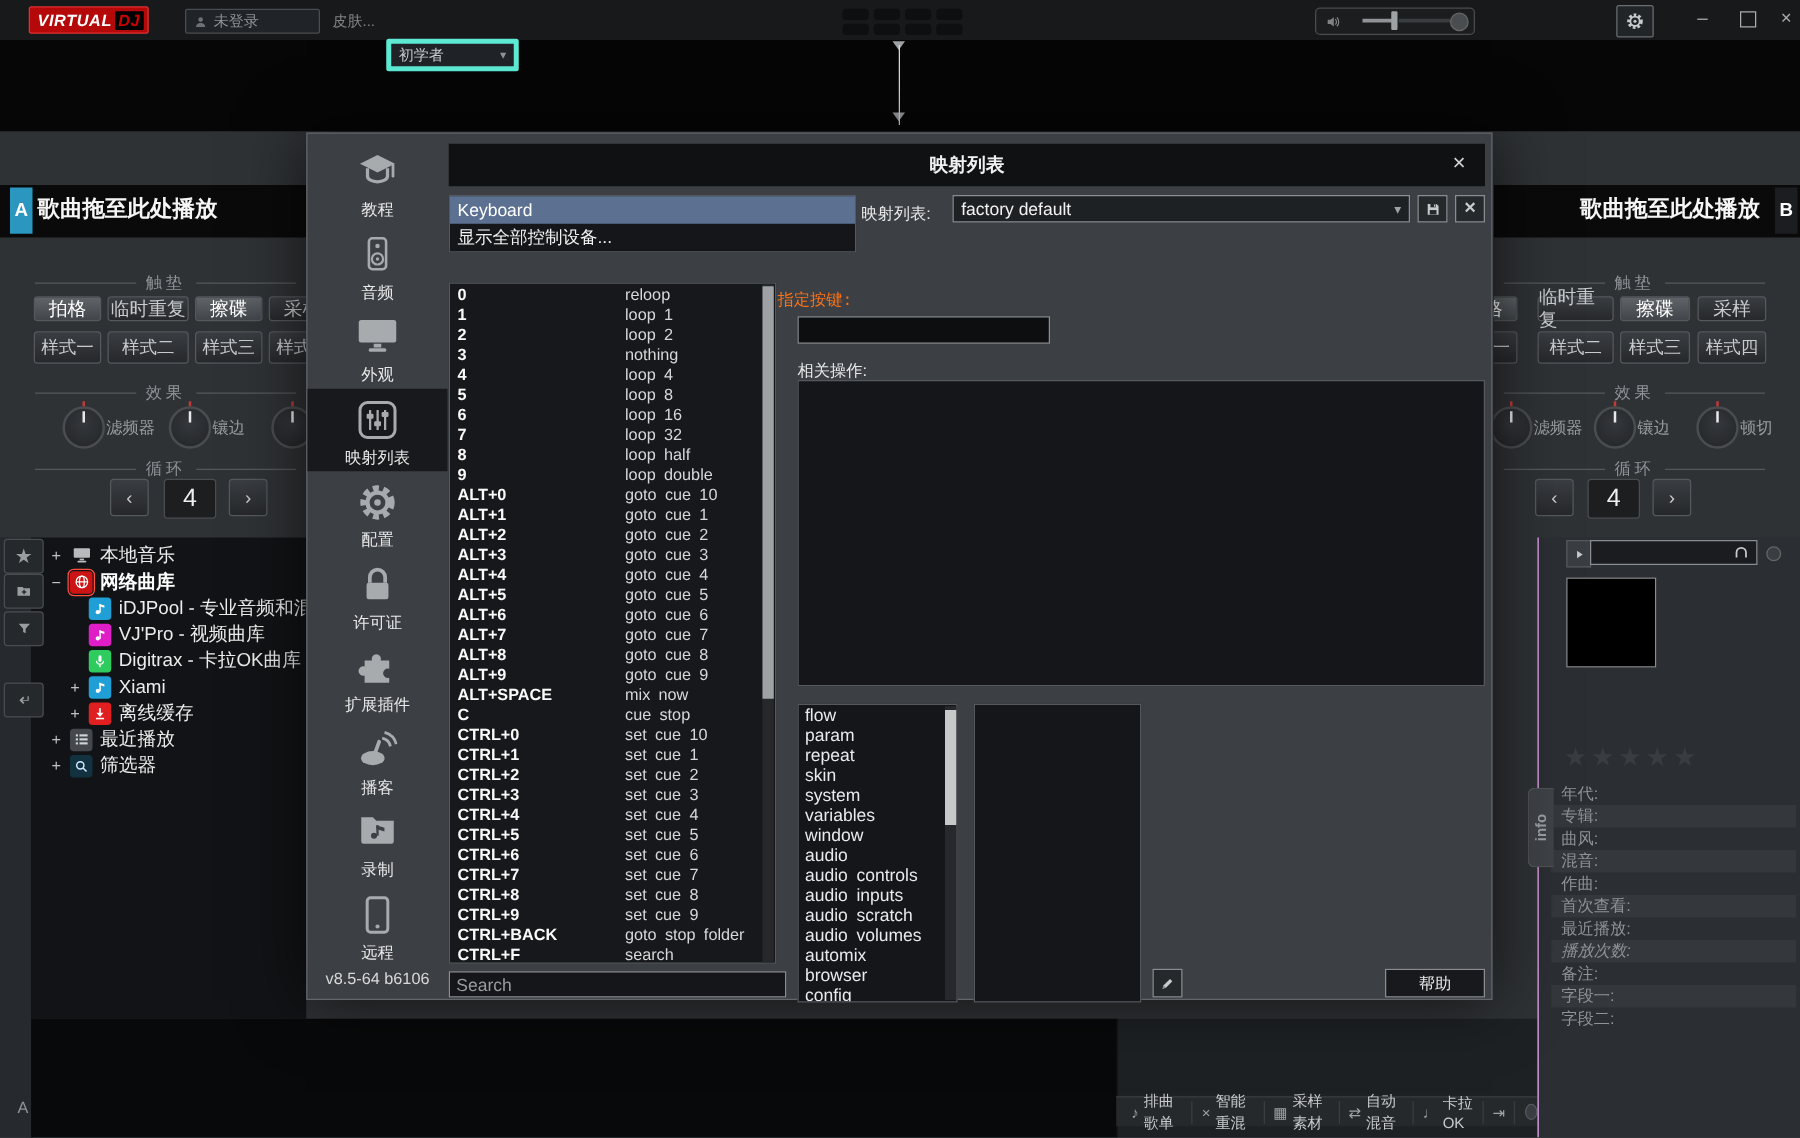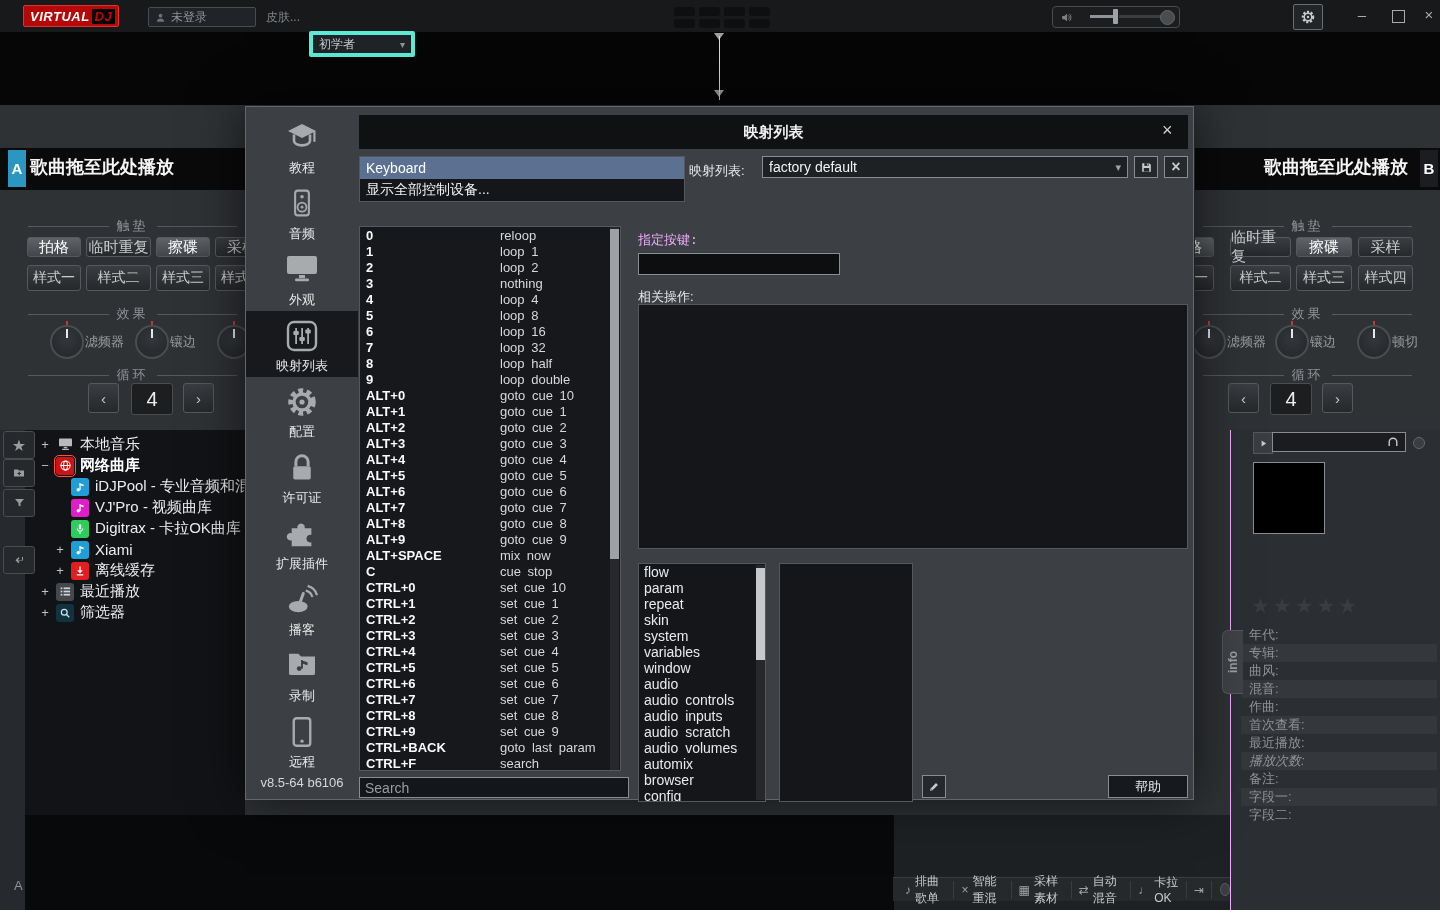--- a/index.html
+++ b/index.html
@@ -87,21 +87,21 @@
   #mapsel{left:516px;top:49px;width:366px;height:22px;background:#1e2124;border:1px solid #8a8d90;box-sizing:border-box;display:flex;align-items:center;justify-content:space-between;padding:0 6px;color:#f2f2f2;font-size:14px;}
   .minibtn{width:24px;height:22px;background:#26292c;border:1px solid #8a8d90;box-sizing:border-box;display:flex;align-items:center;justify-content:center;color:#c8cacc;}
   #keylist{left:113px;top:119px;width:262px;height:545px;background:#17181b;border:1px solid #55585c;box-sizing:border-box;overflow:hidden;}
   .krow{height:16px;display:flex;align-items:center;font-size:13px;white-space:nowrap;}
   .krow .k{font-weight:bold;color:#fafafa;padding-left:6px;width:134px;flex:none;}
   .krow .a{color:#d6d8da;word-spacing:3px;}
   #keyscroll{left:364px;top:120px;width:9px;height:543px;background:#26282c;}
   #keythumb{left:0;top:2px;width:9px;height:330px;background:#9fa2a5;}
   #searchbox{left:113px;top:670px;width:270px;height:21px;background:#141619;border:1px solid #8a8d90;box-sizing:border-box;color:#cfd1d3;font-size:14px;padding-left:5px;font-family:inherit;outline:none;}
   #searchbox::placeholder{color:#9a9da0;}
-  #assignlbl{left:392px;top:124px;color:#f0abfc;font-size:13px;font-family:Liberation Mono, monospace;}
+  #assignlbl{left:376px;top:124px;color:#f97316;font-size:13px;font-family:Liberation Mono, monospace;}
   #keyinput{left:392px;top:146px;width:202px;height:22px;background:#0d0e10;border:1px solid #8a8d90;box-sizing:border-box;}
   #actionlbl{left:392px;top:181px;color:#e8e8e8;font-size:13px;}
   #actionbox{left:392px;top:197px;width:550px;height:245px;background:#141619;border:1px solid #55585c;box-sizing:border-box;}
   #catlist{left:392px;top:456px;width:128px;height:239px;background:#141619;border:1px solid #55585c;box-sizing:border-box;overflow:hidden;}
   .crow{height:16px;display:flex;align-items:center;padding-left:5px;color:#e8eaec;font-size:14px;white-space:nowrap;word-spacing:3px;}
   #catscroll{left:510px;top:458px;width:9px;height:235px;background:#26282c;}
   #catthumb{left:0;top:3px;width:9px;height:92px;background:#c6c8ca;}
   #box2{left:533px;top:456px;width:134px;height:239px;background:#141619;border:1px solid #55585c;box-sizing:border-box;}
   #pencilbtn{left:676px;top:668px;width:24px;height:23px;}
   #helpbtn{left:862px;top:668px;width:80px;height:23px;background:#17191c;border:1px solid #8a8d90;box-sizing:border-box;display:flex;align-items:center;justify-content:center;color:#e8e8e8;font-size:13px;}
@@ -670,21 +670,21 @@
       <div class="krow">
         <span class="k">CTRL+8</span>
         <span class="a">set cue 8</span>
       </div>
       <div class="krow">
         <span class="k">CTRL+9</span>
         <span class="a">set cue 9</span>
       </div>
       <div class="krow">
         <span class="k">CTRL+BACK</span>
-        <span class="a">goto last param</span>
+        <span class="a">goto stop folder</span>
       </div>
       <div class="krow">
         <span class="k">CTRL+F</span>
         <span class="a">search</span>
       </div>
     </div>
   <div id="keyscroll" class="abs">
       <div id="keythumb" class="abs"></div>
     </div>
   <input id="searchbox" class="abs" placeholder="Search" style="">

